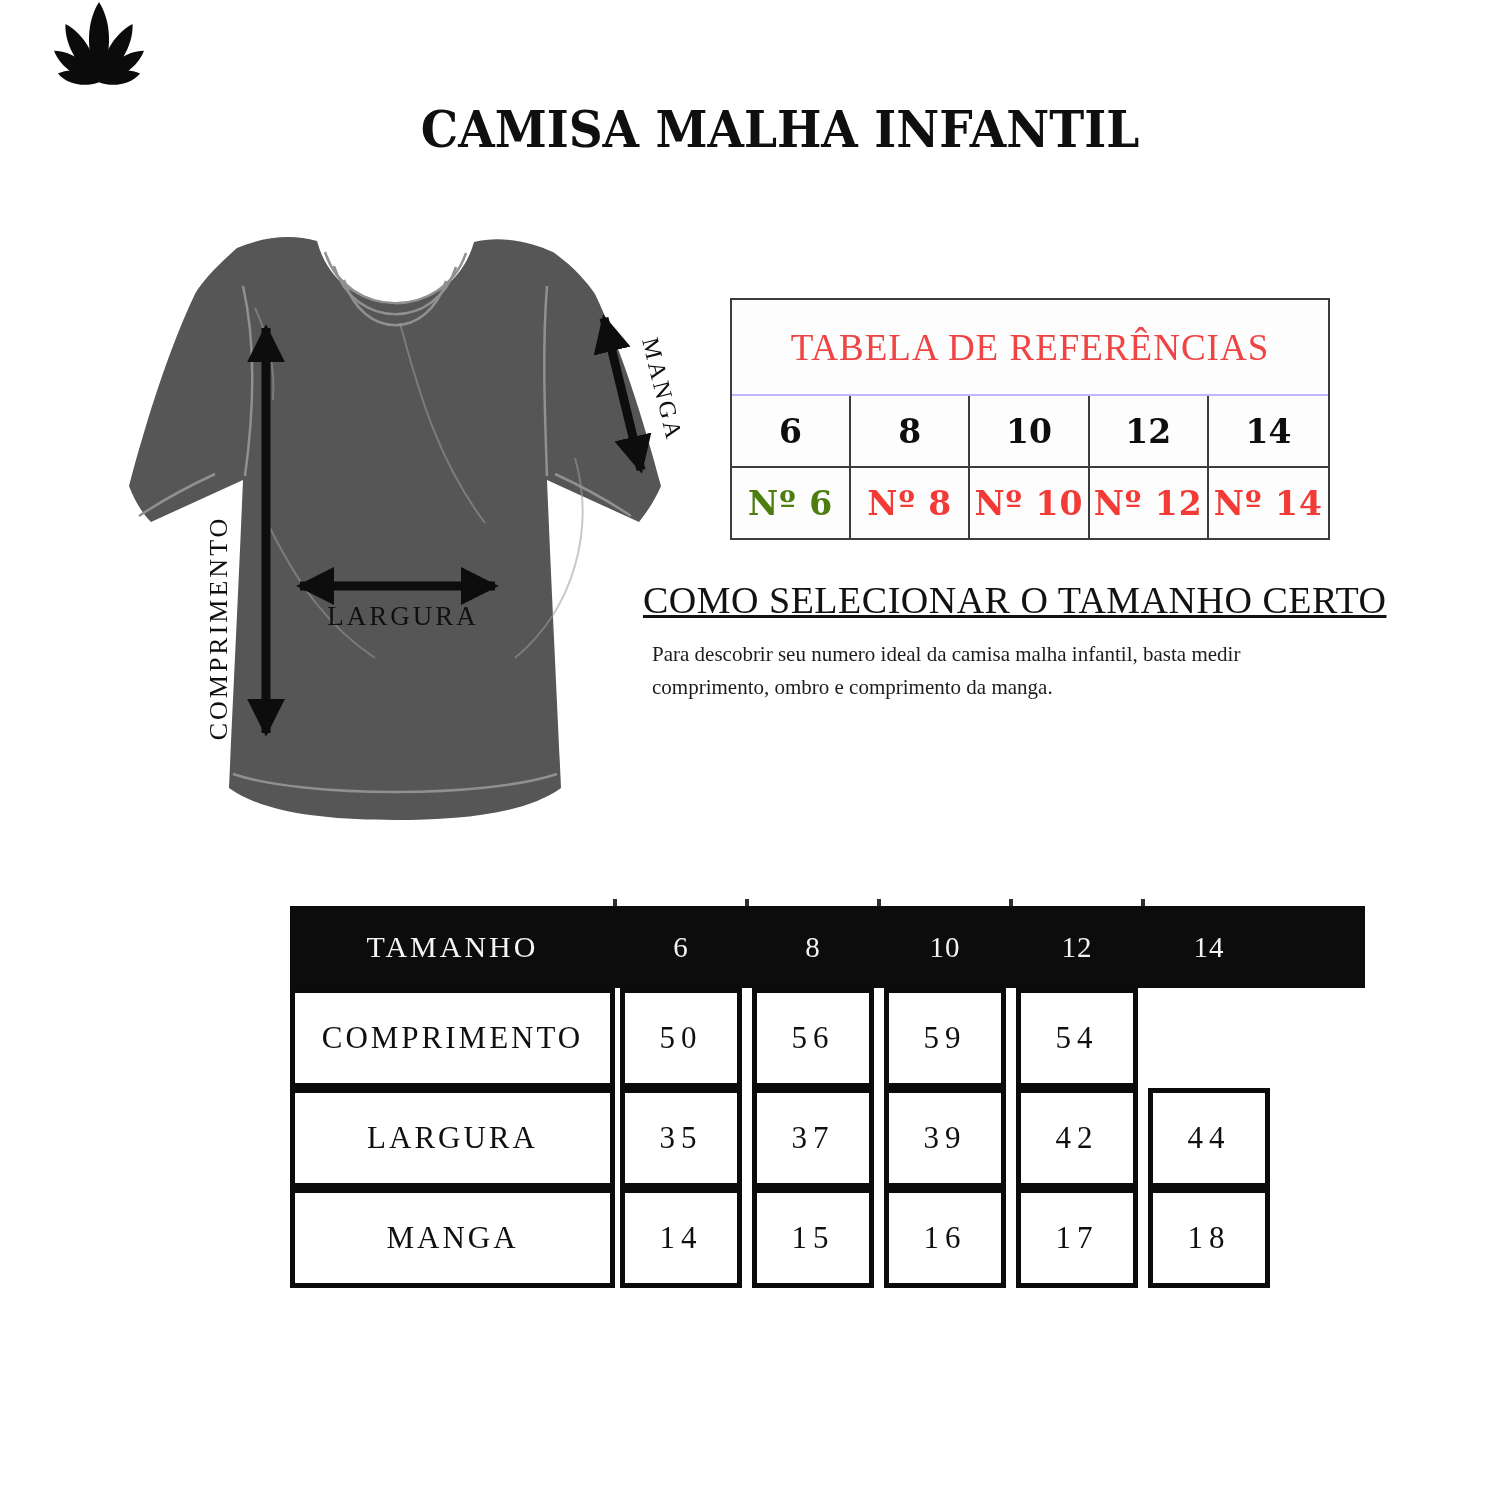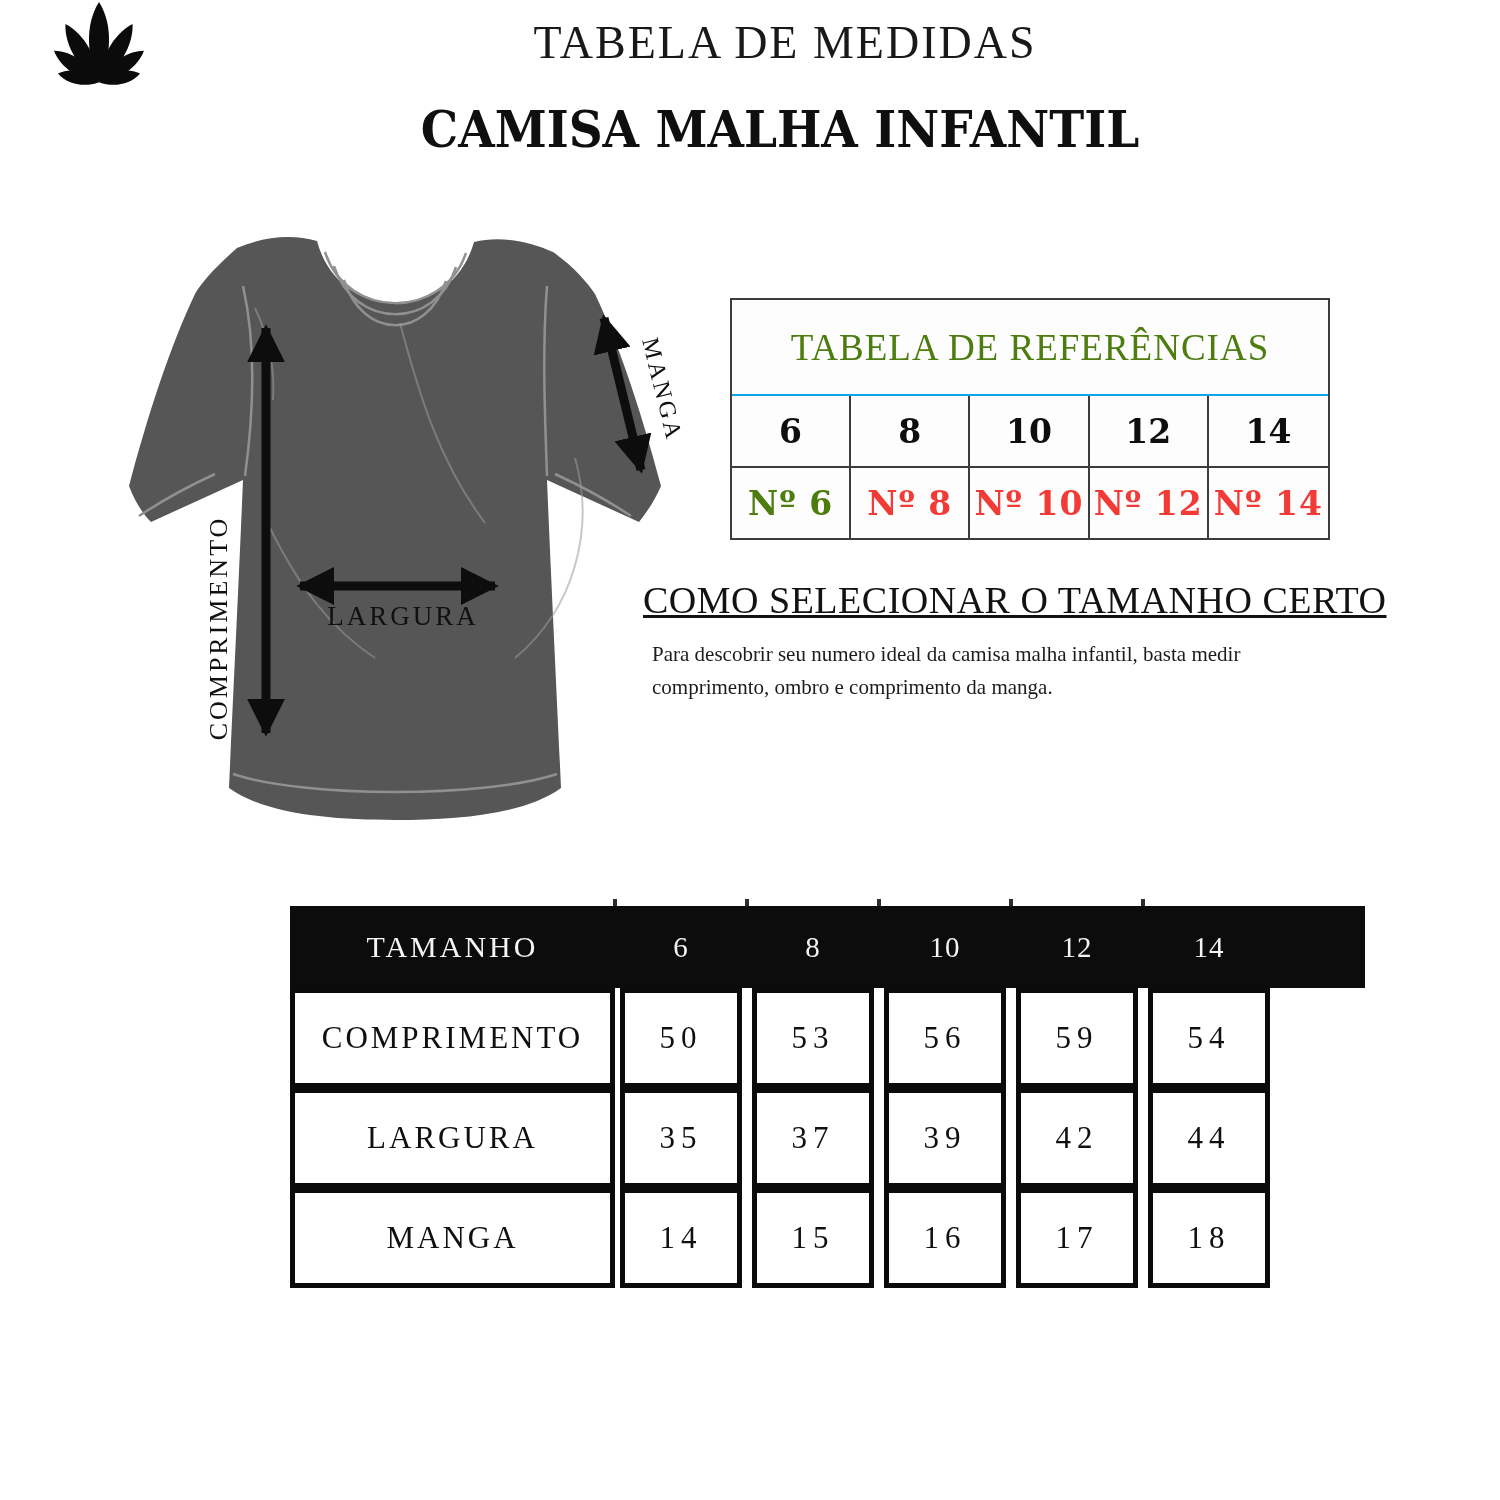--- a/index.html
+++ b/index.html
@@ -21,21 +21,21 @@
   .lbl-largura{left:318px;top:601px;width:170px;text-align:center;
                font-size:27px;letter-spacing:3px;color:#101010;}
   .lbl-manga{left:602px;top:376px;width:120px;text-align:center;
              font-size:24px;letter-spacing:3px;transform:rotate(76deg);color:#101010;}
 
   
   .ref-table{left:730px;top:298px;width:596px;display:grid;
              grid-template-columns:repeat(5,1fr);grid-template-rows:96px 72px 70px;
              border:2px solid #3c3c3c;background:#fdfdfd;}
   .ref-title{grid-column:1/6;display:flex;align-items:center;justify-content:center;
-             font-size:37px;letter-spacing:1px;border-bottom:2px solid #0ea5e9;color:#4d7c0f;}
+             font-size:37px;letter-spacing:1px;border-bottom:2px solid #c4b5fd;color:#ef4444;}
   .ref-size{display:flex;align-items:center;justify-content:center;
             font-size:33px;border-right:2px solid #3c3c3c;border-bottom:2px solid #3c3c3c;color:#0e0e0e;}
   .ref-size:nth-child(6){border-right:none;}
   .ref-num{display:flex;align-items:center;justify-content:center;
            font-size:33px;border-right:2px solid #3c3c3c;letter-spacing:1px;}
   .ref-num:last-child{border-right:none;}
 
   
   .howto-heading{left:643px;top:578px;width:790px;font-size:38px;letter-spacing:0.5px;color:#121212;text-decoration:underline;}
   .howto-body{left:652px;top:638px;width:676px;font-size:21px;line-height:1.58;color:#1c1c1c;}
@@ -68,21 +68,20 @@
       <path transform="translate(60,84) scale(1.05)" d="M0,0 C-12,-24 -14,-56 0,-78 C14,-56 12,-24 0,0 Z"></path>
       <path transform="translate(60,84) rotate(-30) scale(0.88)" d="M0,0 C-12,-24 -14,-56 0,-78 C14,-56 12,-24 0,0 Z"></path>
       <path transform="translate(60,84) rotate(30) scale(0.88)" d="M0,0 C-12,-24 -14,-56 0,-78 C14,-56 12,-24 0,0 Z"></path>
       <path transform="translate(60,84) rotate(-55) scale(0.72)" d="M0,0 C-13,-24 -15,-56 0,-78 C15,-56 13,-24 0,0 Z"></path>
       <path transform="translate(60,84) rotate(55) scale(0.72)" d="M0,0 C-13,-24 -15,-56 0,-78 C15,-56 13,-24 0,0 Z"></path>
       <path transform="translate(60,84) rotate(-78) scale(0.55)" d="M0,0 C-15,-24 -17,-56 0,-78 C17,-56 15,-24 0,0 Z"></path>
       <path transform="translate(60,84) rotate(78) scale(0.55)" d="M0,0 C-15,-24 -17,-56 0,-78 C17,-56 15,-24 0,0 Z"></path>
     </g>
   </svg>
 
-  <div class="abs page-title">TABELA DE MEDIDAS</div>
   <div class="abs page-subtitle slab">CAMISA MALHA INFANTIL</div>
 
   <svg class="abs" style="left:95px;top:228px;" width="580" height="600" viewBox="0 0 580 600">
     <defs>
       <marker id="ah" viewBox="0 0 10 10" refX="9" refY="5" markerWidth="4.2" markerHeight="4.2" orient="auto-start-reverse">
         <path d="M0,0 L10,5 L0,10 Z" fill="#0d0d0d"></path>
       </marker>
     </defs>
 
     <path fill="#565656" d="
@@ -159,21 +158,20 @@
       <div class="h-size" style="left:325px;">6</div>
       <div class="h-size" style="left:457px;">8</div>
       <div class="h-size" style="left:589px;">10</div>
       <div class="h-size" style="left:721px;">12</div>
       <div class="h-size" style="left:853px;">14</div>
     </div>
 
     <div class="st-row">
       <div class="st-rowlabel">COMPRIMENTO</div>
       <div class="st-cell">50</div>
-      <div class="st-cell">53</div>
       <div class="st-cell">56</div>
       <div class="st-cell">59</div>
       <div class="st-cell">54</div>
     </div>
 
     <div class="st-row">
       <div class="st-rowlabel">LARGURA</div>
       <div class="st-cell">35</div>
       <div class="st-cell">37</div>
       <div class="st-cell">39</div>

